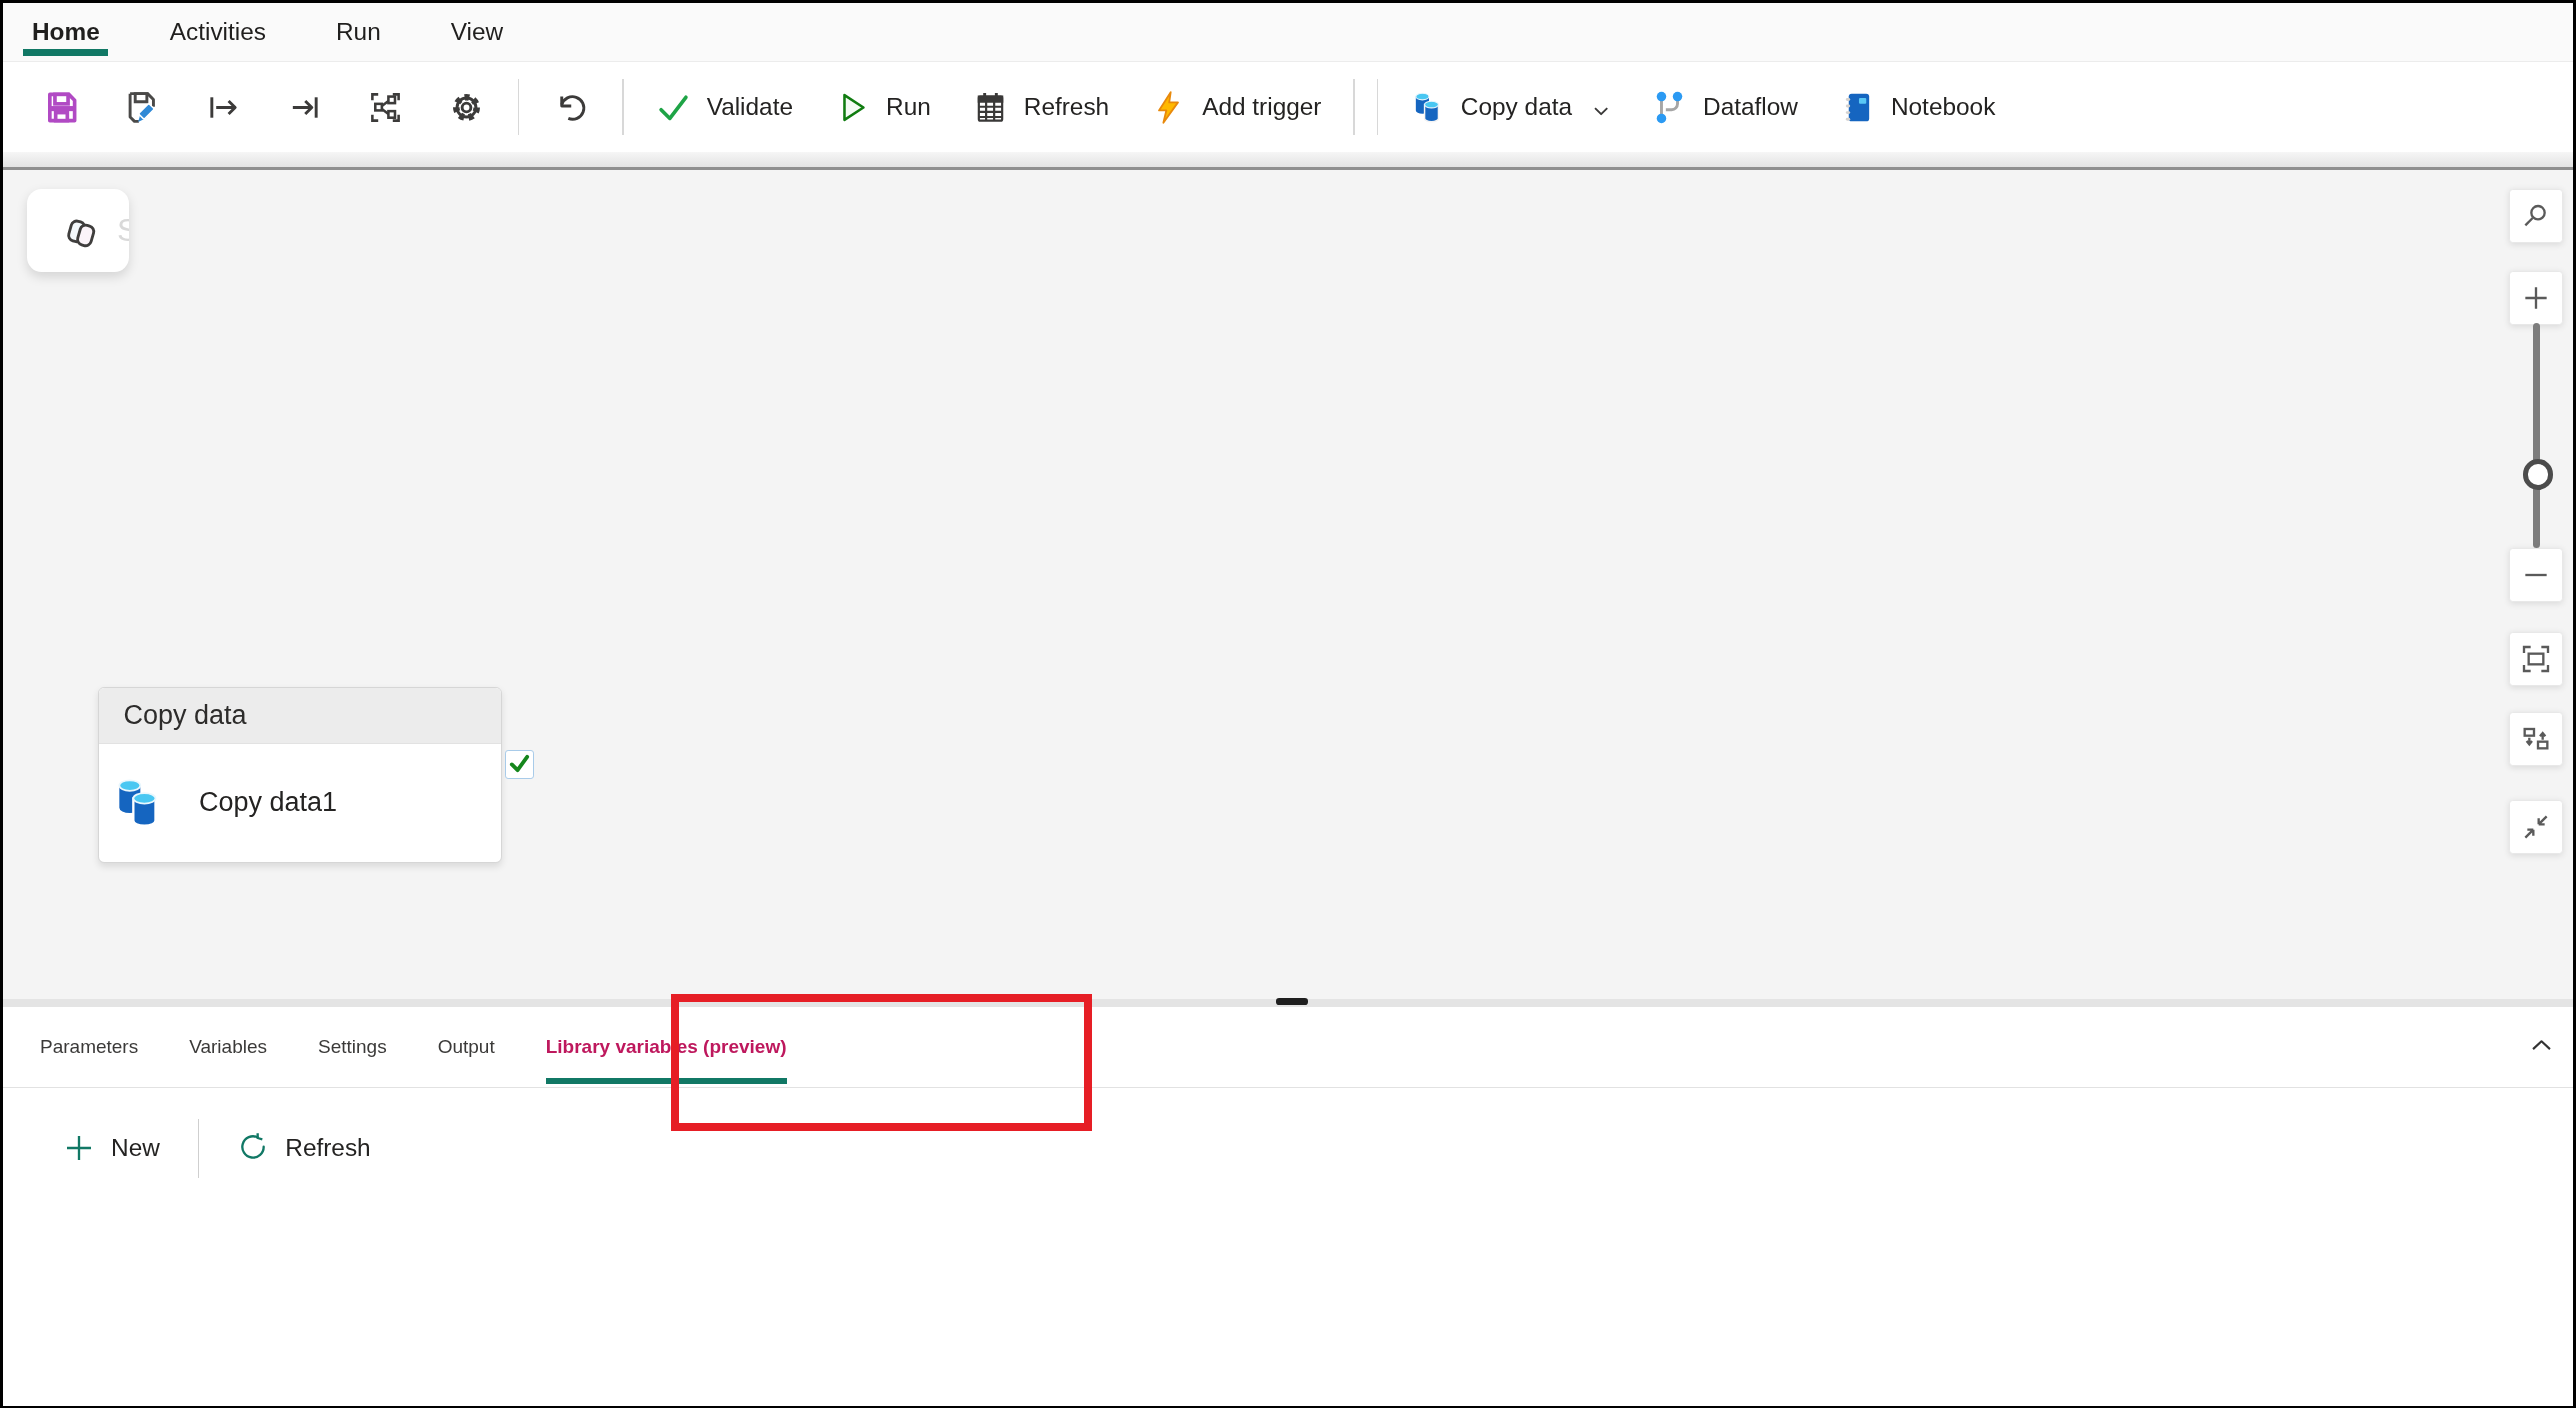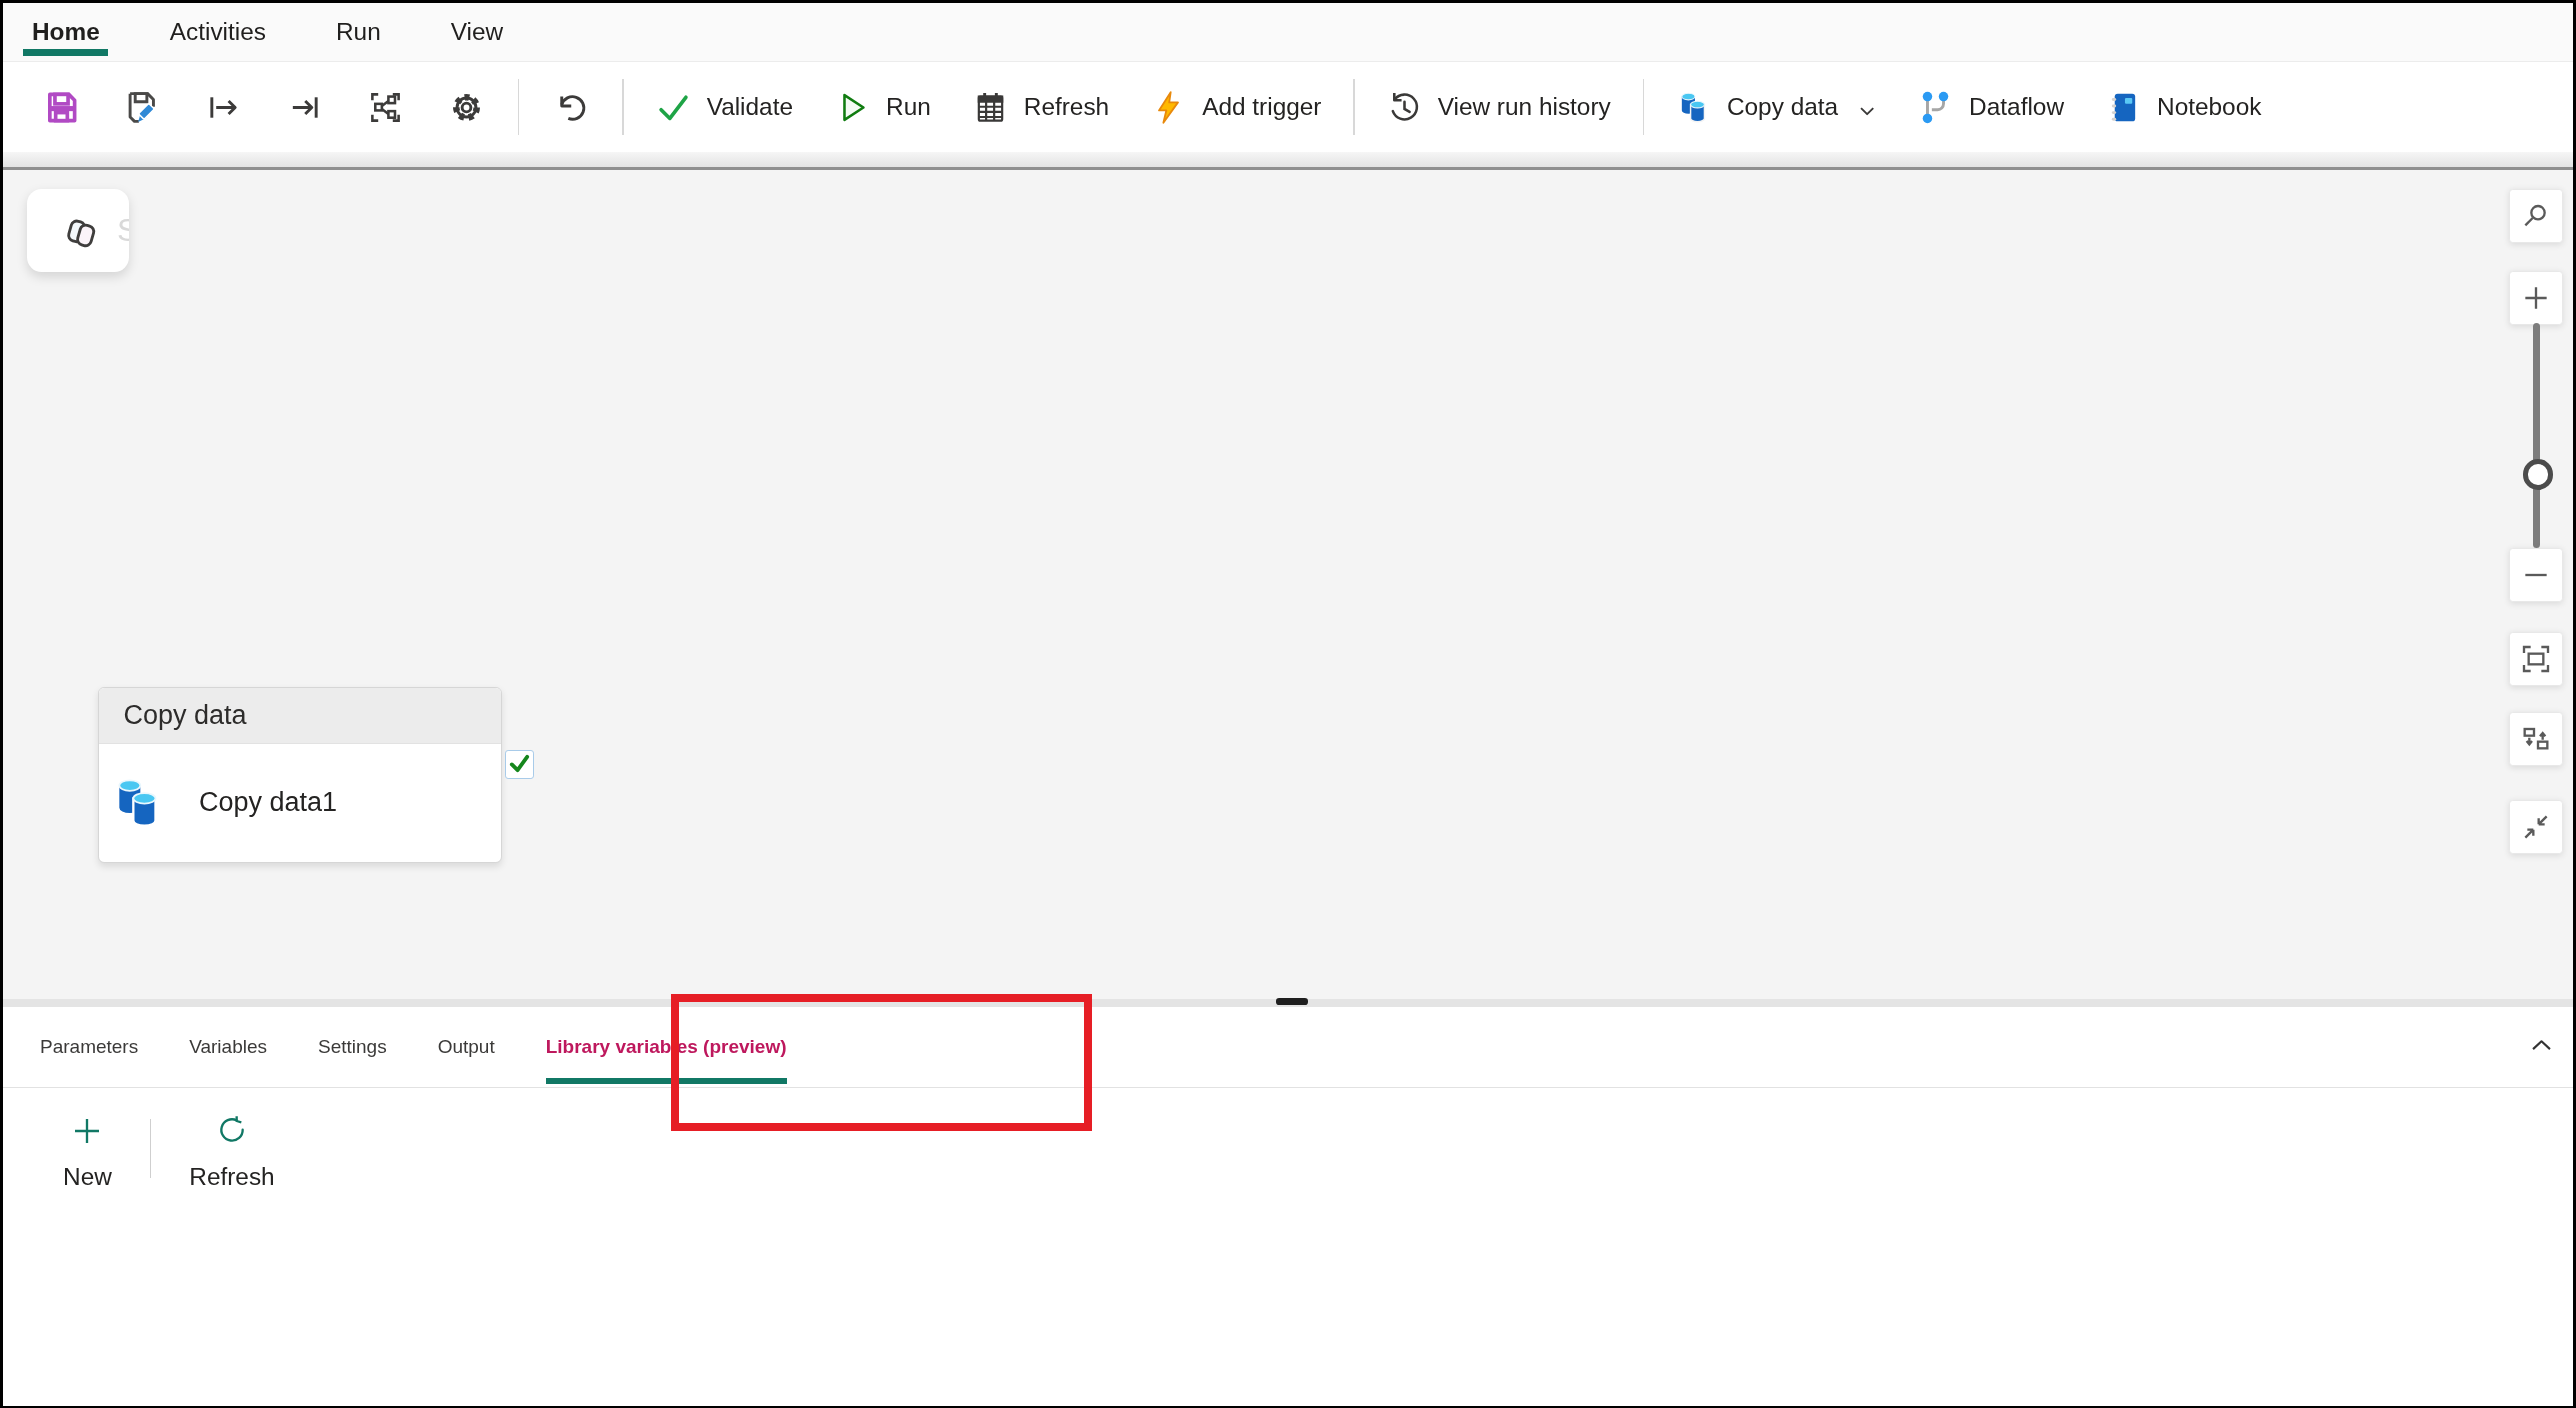--- a/index.html
+++ b/index.html
@@ -58,21 +58,21 @@
 
   
   .panel-strip{height:7.3px;background:#e4e4e4;position:relative;}
   .resize-handle{position:absolute;left:1273px;top:-1.2px;width:32px;height:7.3px;background:#1f1f1f;border-radius:3.1px;}
   .tab-row{position:relative;height:81px;background:#fff;border-bottom:1.2px solid #e2e2e2;display:flex;align-items:center;padding-left:37px;}
   .tab{position:relative;height:100%;display:flex;align-items:center;margin-right:51px;font-size:19px;color:#3b3a39;white-space:nowrap;}
   .tab.active{font-weight:bold;color:#be185d;}
   .tab.active::after{content:"";position:absolute;left:0;right:0;bottom:2.4px;height:6.7px;background:var(--accent-teal);}
   .panel-collapse{position:absolute;right:17px;top:0;height:100%;display:flex;align-items:center;}
   .cmd-row{display:flex;align-items:center;padding:27px 0 0 54px;}
-  .cmd-btn{display:flex;align-items:center;gap:16px;font-size:24.4px;color:#242322;height:67px;padding:0 6.1px;border-radius:3.7px;white-space:nowrap;flex-direction:column;}
+  .cmd-btn{display:flex;align-items:center;gap:16px;font-size:24.4px;color:#242322;height:67px;padding:0 6.1px;border-radius:3.7px;white-space:nowrap;}
   .cmd-divider{width:1.2px;height:59px;background:#cfcfcf;margin:0 32px;flex:none;}
   .icon-52{width:32px;height:32px;flex:none;}
 
   
   .red-annotation{position:absolute;left:668px;top:991px;width:421px;height:137px;border:8.6px solid var(--annotation-red);z-index:50;pointer-events:none;}
 </style>
 </head>
 <body>
 
 <div class="page">
@@ -195,30 +195,20 @@
       <span class="icon-58">
         <svg viewBox="0 0 48 48" width="35" height="35">
           <path d="M27 3 L11 28 H21 L17 45 L37 17 H25 Z" fill="#ffb900" stroke="#e8890c" stroke-width="2.5" stroke-linejoin="round"></path>
         </svg>
       </span>
       <span>Add trigger</span>
     </div>
 
     <div class="tb-divider"></div>
 
-    <div class="tb-btn">
-      <span class="icon-58">
-        <svg viewBox="0 0 48 48" width="35" height="35" fill="none" stroke="#3a3938" stroke-width="3.5">
-          <path d="M10.5 13 A17 17 0 1 1 8 29" stroke-linecap="round"></path>
-          <path d="M10 4 v10 h10" stroke-linejoin="round"></path>
-          <path d="M24 16 V26 L31 30" stroke-linecap="round"></path>
-        </svg>
-      </span>
-      <span>View run history</span>
-    </div>
 
     <div class="tb-divider"></div>
 
     <div class="tb-btn">
       <span class="icon-58">
         <svg viewBox="0 0 48 48" width="35" height="35">
           <g>
             <path d="M8 9 h18 v19 a9 4.5 0 0 1 -18 0 z" fill="#1565c0"></path>
             <ellipse cx="17" cy="9" rx="9" ry="4.5" fill="#49c7f2" stroke="#e9f7fd" stroke-width="1.5"></ellipse>
           </g>

